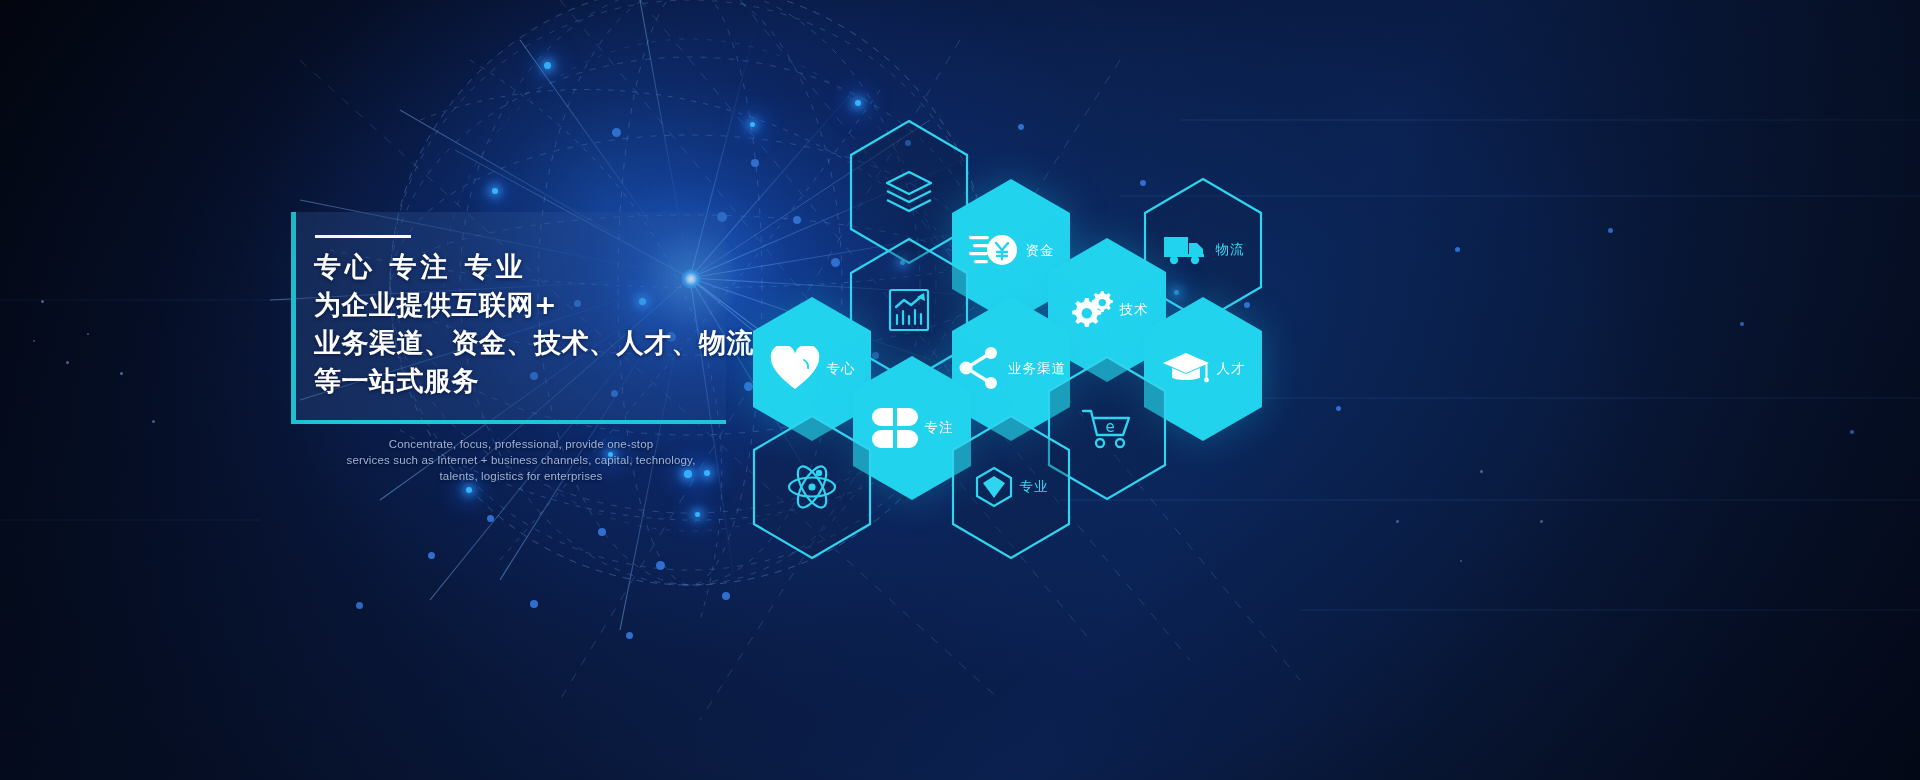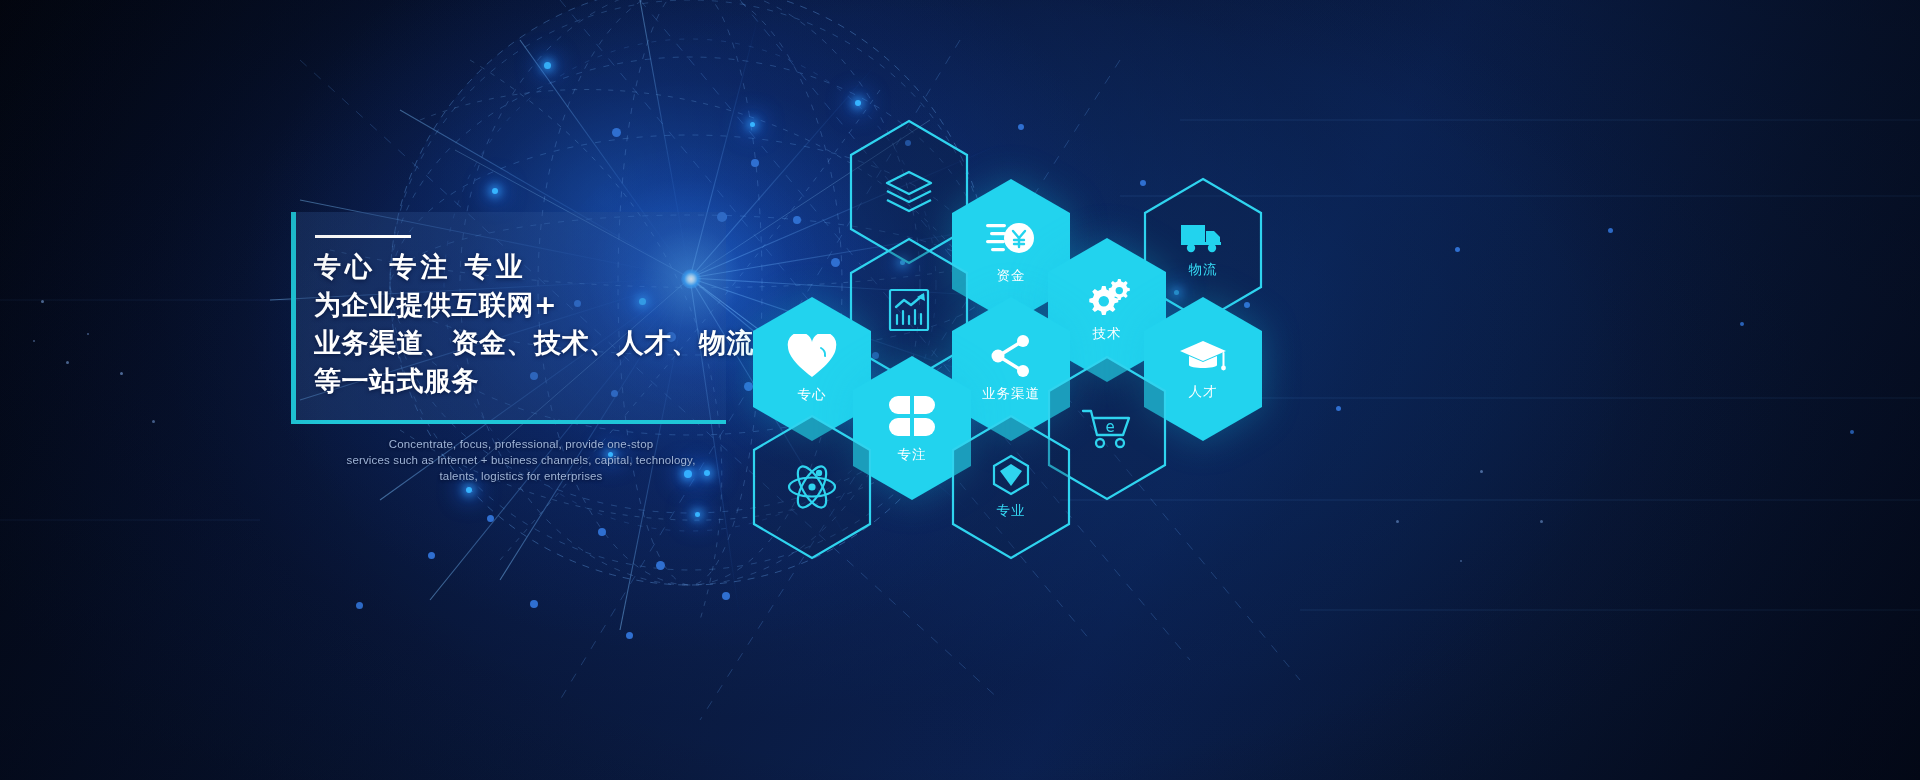--- a/index.html
+++ b/index.html
@@ -89,21 +89,21 @@
     position:absolute;
     width:128px; height:148px;
     display:flex; flex-direction:column;
     align-items:center; justify-content:center;
   }
   .hex .shape {
     position:absolute; inset:0;
   }
   .hex .content {
     position:relative; z-index:2;
-    display:flex; flex-direction:column;
+    display:flex; flex-direction:row;
     align-items:center; justify-content:center;
     gap:6px;
   }
   .hex .label {
     font-size:13.5px; font-weight:500; letter-spacing:1px;
     font-family:"DejaVu Sans","Liberation Sans",sans-serif;
   }
   .hex.filled .label { color:#ffffff; }
   .hex.outline .label { color:#36dbf5; }
   .hex.filled  { filter:drop-shadow(0 0 18px rgba(20,190,230,.30)); }

